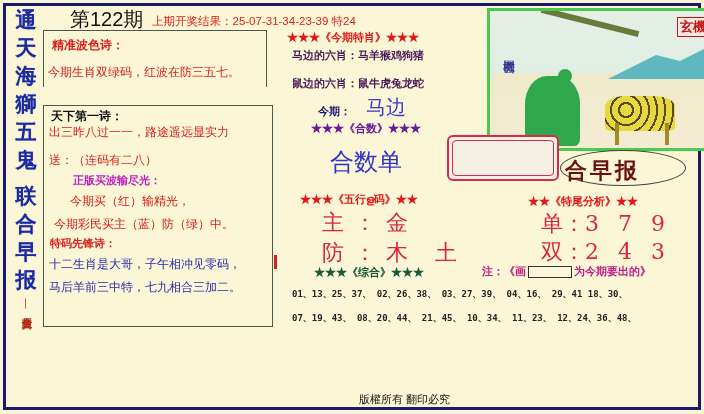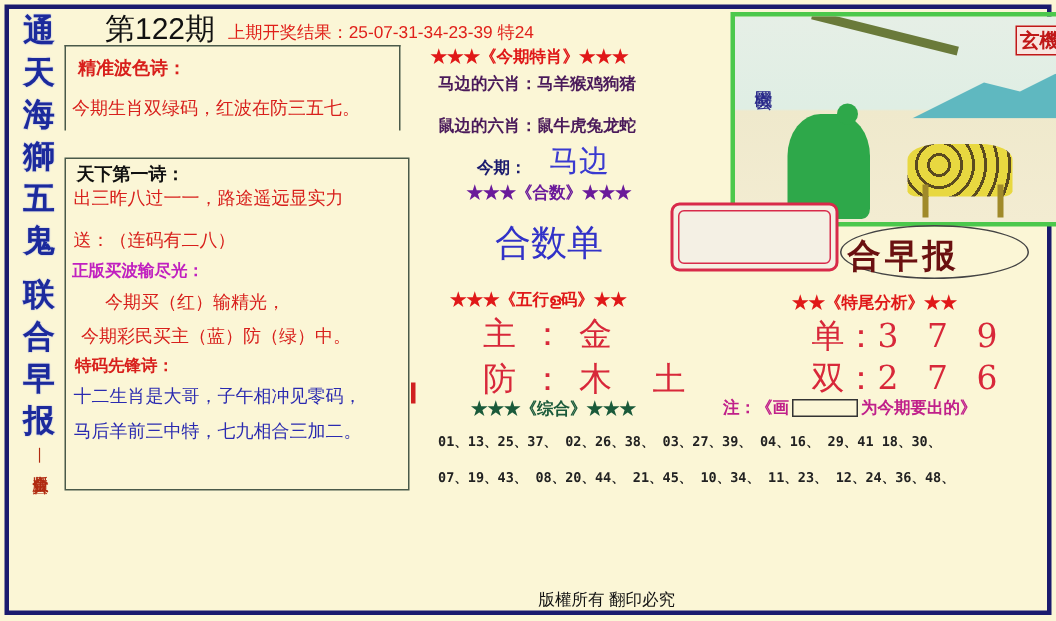--- a/index.html
+++ b/index.html
@@ -31,21 +31,21 @@
     font-family: "Liberation Sans", sans-serif;
   }
   .box {
     position: absolute; border: 1px solid #4a5a4a; border-right: 1px solid #4a5a4a;
   }
   .box1 { left: 43px; top: 30px; width: 224px; height: 57px; border-bottom: none; }
   .box2 { left: 43px; top: 105px; width: 230px; height: 222px; }
   .poem-title { font-weight: bold; font-size: 12px; }
   .p-red { color: #d8201c; }
   .p-dark { color: #111; }
-  .p-magenta { color: #c020c0; }
+  .p-magenta { color: #c020c0; margin-left: 25px; }
   .p-blue { color: #2a2ab0; }
   .line { position: absolute; white-space: nowrap; font-family: "DejaVu Serif", serif; }
   .l12 { font-size: 12px; }
   .mid { position: absolute; white-space: nowrap; font-family: "DejaVu Serif", serif; }
   .star-red { color: #e01818; }
   .star-purple { color: #6a1a9a; }
   .star-green { color: #1a5a3a; }
   .big-hs { position: absolute; left: 330px; top: 146px; font-size: 24px; color: #3232c8; font-family: "DejaVu Sans", sans-serif; }
   .five-main { position: absolute; font-size: 22px; color: #d8283a; font-family: "DejaVu Serif", serif; letter-spacing: 10px; }
   .pic {
@@ -147,21 +147,21 @@
 </div>
 <div class="five-main" style="left:322px;top:238px;">
   <span>防：</span><span>木 土</span>
 </div>
 
 <div class="mid star-red" style="left:528px;top:194px;font-size:11px;font-weight:bold;">★★《特尾分析》★★</div>
 <div class="dbl" style="left:541px;top:209px;">
   <span>单：</span><span style="letter-spacing:6px;">3 7 9</span>
 </div>
 <div class="dbl" style="left:541px;top:237px;">
-  <span>双：</span><span style="letter-spacing:6px;">2 7 6</span>
+  <span>双：</span><span style="letter-spacing:6px;">2 4 3</span>
 </div>
 
 <div class="mid star-green" style="left:314px;top:265px;font-size:11px;font-weight:bold;">★★★《综合》★★★</div>
 <div class="note">
   <span>注：《画</span><span class="note-box"></span><span>为今期要出的》</span>
 </div>
 <div class="nums" style="left:292px;top:288px;">01、13、25、37、  02、26、38、  03、27、39、  04、16、  29、41  18、30、</div>
 <div class="nums" style="left:292px;top:312px;">07、19、43、  08、20、44、  21、45、  10、34、  11、23、  12、24、36、48、</div>
 
 <div class="footer">版權所有 翻印必究</div>

